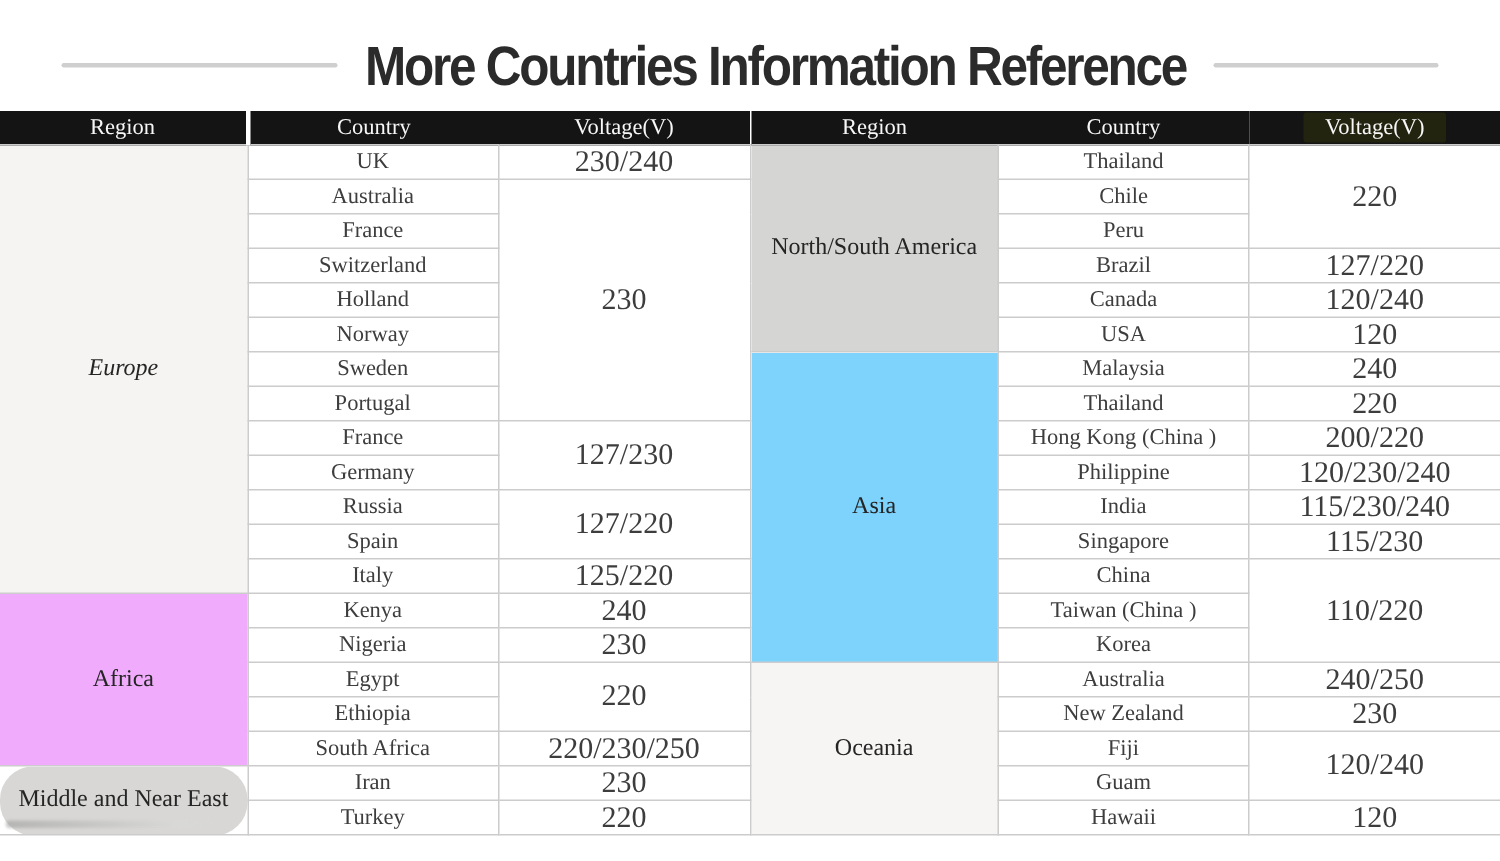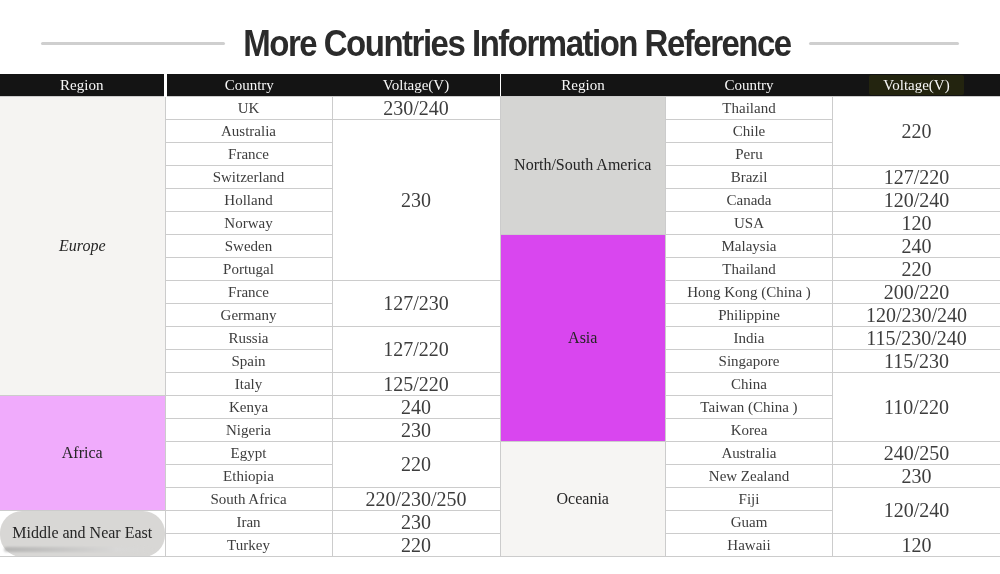--- a/index.html
+++ b/index.html
@@ -189,21 +189,21 @@
         </tr>
         <tr>
           <td class="country">Canada</td>
           <td class="voltage edge" rowspan="1">120/240</td>
         </tr>
         <tr>
           <td class="country">USA</td>
           <td class="voltage edge" rowspan="1">120</td>
         </tr>
         <tr>
-          <td class="region" rowspan="9" style="background: #d946ef;">Asia</td>
+          <td class="region" rowspan="9" style="background: #7dd3fc;">Asia</td>
           <td class="country">Malaysia</td>
           <td class="voltage edge" rowspan="1">240</td>
         </tr>
         <tr>
           <td class="country">Thailand</td>
           <td class="voltage edge" rowspan="1">220</td>
         </tr>
         <tr>
           <td class="country">Hong Kong (China )</td>
           <td class="voltage edge" rowspan="1">200/220</td>

